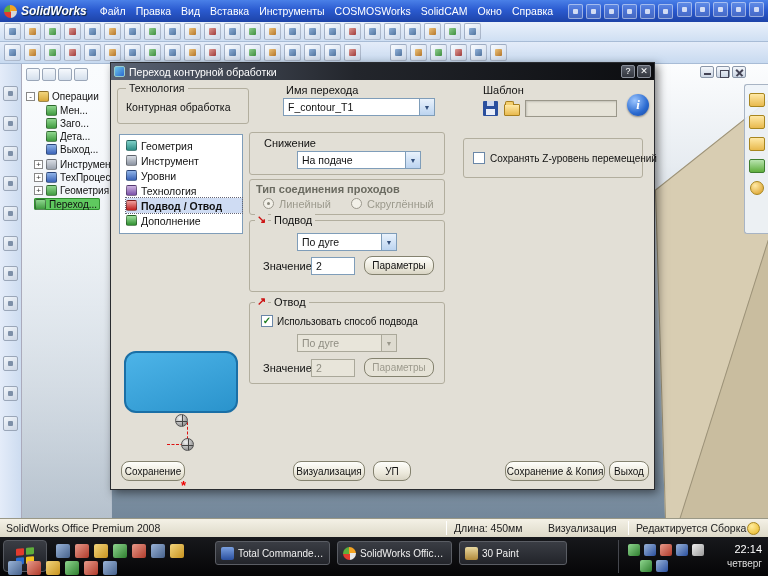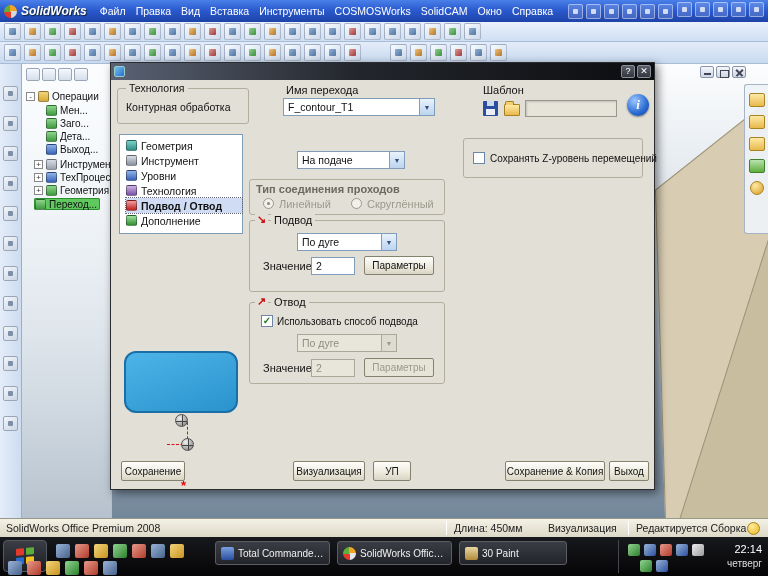--- a/index.html
+++ b/index.html
@@ -104,21 +104,21 @@
   .gbox{position:absolute;border:1px solid #b2ae9e;border-radius:3px;}
   .gbox .glabel{position:absolute;top:-7px;left:8px;background:#e2dfd6;padding:0 3px;font-size:10.5px;}
 
   .combo{position:absolute;height:18px;background:#fff;border:1px solid #7f9db9;display:flex;align-items:stretch;font-size:10.5px;}
   .combo .val{flex:1;padding:2px 4px;white-space:nowrap;overflow:hidden;}
   .combo .cbtn{width:15px;background:linear-gradient(180deg,#e9f2fc,#bcd4f0);border-left:1px solid #7f9db9;
     display:flex;align-items:center;justify-content:center;font-size:7px;color:#33507c;}
   .combo.disabled{background:#e8e5da;color:#8f8d82;border-color:#aaa89a;}
   .combo.disabled .cbtn{background:#dedbd0;color:#9a988c;border-left-color:#aaa89a;}
 
-  .xbtn{position:absolute;height:20px;border:1px solid #84826f;border-radius:2px;
+  .xbtn{position:absolute;height:20px;border:1px solid #84826f;border-radius:8px;
     background:linear-gradient(180deg,#fefefb,#ece9dc 60%,#d9d5c5);
     font-size:10px;display:flex;align-items:center;justify-content:center;padding:0 4px;white-space:nowrap;}
   .xbtn.small{height:19px;}
   .xbtn.disabled{color:#9c9a8d;background:#e6e3d7;}
 
   .field{position:absolute;height:18px;border:1px solid #7f9db9;background:#fff;font-size:10.5px;padding:2px 4px;}
   .field.disabled{background:#e8e5da;color:#8f8d82;border-color:#aaa89a;}
   .sunken{position:absolute;height:17px;border:1px solid #9a978a;background:#e6e3d8;box-shadow:inset 1px 1px 2px rgba(0,0,0,.15);}
 
   .cbx{position:absolute;width:12px;height:12px;border:1px solid #6a87a8;background:#fff;
@@ -372,20 +372,21 @@
     </div>
     <div class="frow sel" style="left:12px;top:134px;">
       <span class="fico c-green"></span>
       <span>Переход...</span>
     </div>
   </div>
 
   <div class="dialog">
     <div class="dtitle">
       <span class="dtico"></span>
+      <span>Переход контурной обработки</span>
       <span class="dctl">
         <span class="dcbtn">?</span>
         <span class="dcbtn">✕</span>
       </span>
     </div>
     <div class="dbody">
 
       <div class="gbox" style="left:6px;top:8px;width:132px;height:36px;">
         <span class="glabel">Технология</span>
         <div style="position:absolute;left:8px;top:12px;font-size:10.5px;">Контурная обработка</div>
@@ -423,21 +424,24 @@
         <div class="nrow sel">
           <span class="nico" style="background:linear-gradient(#f0a0a0,#c02020);"></span>
           <span>Подвод / Отвод</span>
         </div>
         <div class="nrow">
           <span class="nico" style="background:linear-gradient(#a0e0a0,#2f8f2f);"></span>
           <span>Дополнение</span>
         </div>
       </div>
 
-      <div class="combo" style="left:186px;top:71px;width:108px;">
+      <div class="gbox" style="left:138px;top:52px;width:196px;height:43px;">
+        <div style="position:absolute;left:14px;top:4px;">Снижение</div>
+      </div>
+      <div class="combo" style="left:186px;top:71px;width:124px;">
         <span class="val">На подаче</span>
         <span class="cbtn">
             <span>▼</span>
           </span>
       </div>
 
       <div class="gbox" style="left:138px;top:99px;width:196px;height:36px;">
         <div style="position:absolute;left:6px;top:3px;color:#6a6a60;font-weight:bold;">Тип соединения проходов</div>
       </div>
       <div class="radio sel" style="left:152px;top:118px;"></div>

